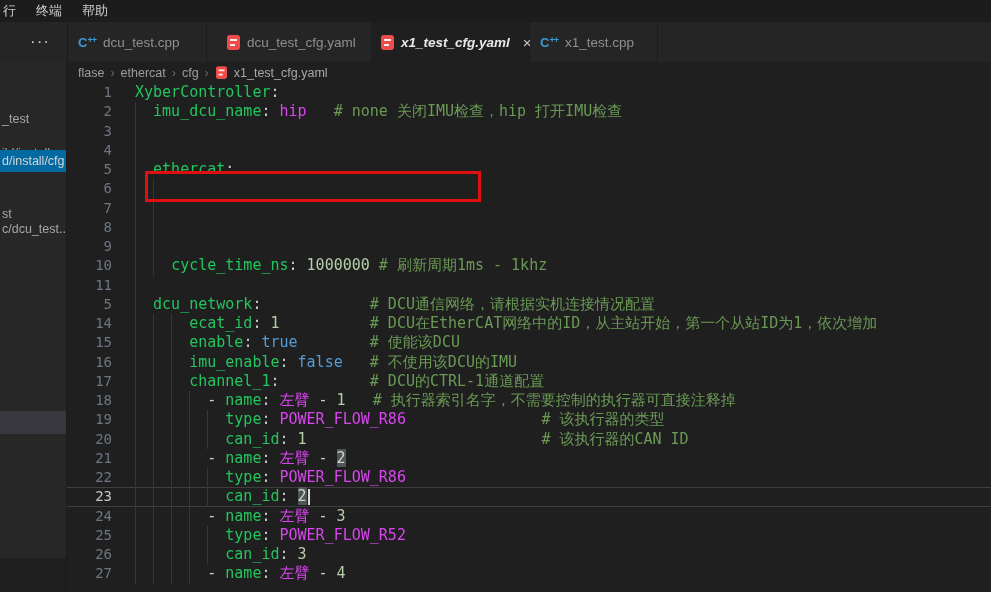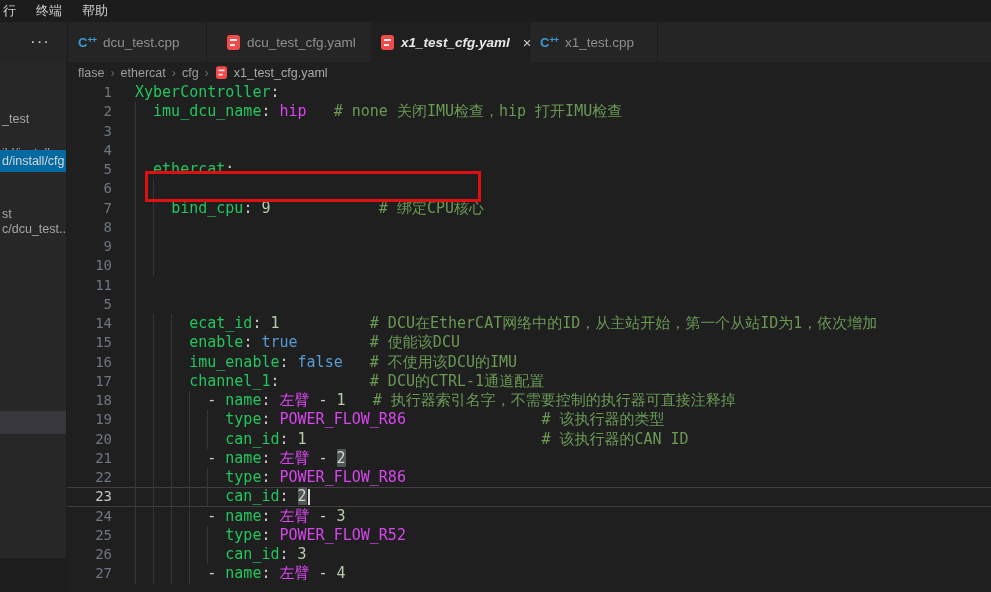--- a/index.html
+++ b/index.html
@@ -116,26 +116,26 @@
 </div>
 
 <div class="editor">
   <div>
       <div class="line"><span class="ln">1</span><span class="code"><span class="t-k">XyberController</span><span class="t-p">:</span></span></div>
       <div class="line"><span class="ln">2</span><i class="guide" style="left: calc(0ch + 68px);"></i><span class="code"><span class="t-p">  </span><span class="t-k">imu_dcu_name</span><span class="t-p">: </span><span class="t-s">hip</span><span class="t-p">   </span><span class="t-c"># none 关闭IMU检查，hip 打开IMU检查</span></span></div>
       <div class="line"><span class="ln">3</span><i class="guide" style="left: calc(0ch + 68px);"></i></div>
       <div class="line"><span class="ln">4</span><i class="guide" style="left: calc(0ch + 68px);"></i><span class="code"></span></div>
       <div class="line"><span class="ln">5</span><i class="guide" style="left: calc(0ch + 68px);"></i><span class="code"><span class="t-p">  </span><span class="t-k">ethercat</span><span class="t-p">:</span></span></div>
       <div class="line"><span class="ln">6</span><i class="guide" style="left: calc(0ch + 68px);"></i><i class="guide" style="left: calc(2ch + 68px);"></i></div>
-      <div class="line"><span class="ln">7</span><i class="guide" style="left: calc(0ch + 68px);"></i><i class="guide" style="left: calc(2ch + 68px);"></i><span class="code"><span class="t-p">    </span><span class="t-k">bind_cpu</span><span class="t-p">: </span><span class="t-n">9</span><span class="t-p">            </span><span class="t-c"># 绑定CPU核心</span></span></div>
+      <div class="line"><span class="ln">7</span><i class="guide" style="left: calc(0ch + 68px);"></i><i class="guide" style="left: calc(2ch + 68px);"></i></div>
       <div class="line"><span class="ln">8</span><i class="guide" style="left: calc(0ch + 68px);"></i><i class="guide" style="left: calc(2ch + 68px);"></i></div>
       <div class="line"><span class="ln">9</span><i class="guide" style="left: calc(0ch + 68px);"></i><i class="guide" style="left: calc(2ch + 68px);"></i></div>
-      <div class="line"><span class="ln">10</span><i class="guide" style="left: calc(0ch + 68px);"></i><i class="guide" style="left: calc(2ch + 68px);"></i></div>
+      <div class="line"><span class="ln">10</span><i class="guide" style="left: calc(0ch + 68px);"></i><i class="guide" style="left: calc(2ch + 68px);"></i><span class="code"><span class="t-p">    </span><span class="t-k">cycle_time_ns</span><span class="t-p">: </span><span class="t-n">1000000</span><span class="t-p"> </span><span class="t-c"># 刷新周期1ms - 1khz</span></span></div>
       <div class="line"><span class="ln">11</span><i class="guide" style="left: calc(0ch + 68px);"></i><span class="code"></span></div>
-      <div class="line"><span class="ln">5</span><i class="guide" style="left: calc(0ch + 68px);"></i></div>
+      <div class="line"><span class="ln">5</span><i class="guide" style="left: calc(0ch + 68px);"></i><span class="code"><span class="t-p">  </span><span class="t-k">dcu_network</span><span class="t-p">:</span><span class="t-p">            </span><span class="t-c"># DCU通信网络，请根据实机连接情况配置</span></span></div>
       <div class="line"><span class="ln">14</span><i class="guide" style="left: calc(0ch + 68px);"></i><i class="guide" style="left: calc(2ch + 68px);"></i><i class="guide" style="left: calc(4ch + 68px);"></i><span class="code"><span class="t-p">      </span><span class="t-k">ecat_id</span><span class="t-p">: </span><span class="t-n">1</span><span class="t-p">          </span><span class="t-c"># DCU在EtherCAT网络中的ID，从主站开始，第一个从站ID为1，依次增加</span></span></div>
       <div class="line"><span class="ln">15</span><i class="guide" style="left: calc(0ch + 68px);"></i><i class="guide" style="left: calc(2ch + 68px);"></i><i class="guide" style="left: calc(4ch + 68px);"></i><span class="code"><span class="t-p">      </span><span class="t-k">enable</span><span class="t-p">: </span><span class="t-b">true</span><span class="t-p">        </span><span class="t-c"># 使能该DCU</span></span></div>
       <div class="line"><span class="ln">16</span><i class="guide" style="left: calc(0ch + 68px);"></i><i class="guide" style="left: calc(2ch + 68px);"></i><i class="guide" style="left: calc(4ch + 68px);"></i><span class="code"><span class="t-p">      </span><span class="t-k">imu_enable</span><span class="t-p">: </span><span class="t-b">false</span><span class="t-p">   </span><span class="t-c"># 不使用该DCU的IMU</span></span></div>
       <div class="line"><span class="ln">17</span><i class="guide" style="left: calc(0ch + 68px);"></i><i class="guide" style="left: calc(2ch + 68px);"></i><i class="guide" style="left: calc(4ch + 68px);"></i><span class="code"><span class="t-p">      </span><span class="t-k">channel_1</span><span class="t-p">:</span><span class="t-p">          </span><span class="t-c"># DCU的CTRL-1通道配置</span></span></div>
       <div class="line"><span class="ln">18</span><i class="guide" style="left: calc(0ch + 68px);"></i><i class="guide" style="left: calc(2ch + 68px);"></i><i class="guide" style="left: calc(4ch + 68px);"></i><i class="guide" style="left: calc(6ch + 68px);"></i><span class="code"><span class="t-p">        - </span><span class="t-k">name</span><span class="t-p">: </span><span class="t-s">左臂</span><span class="t-p"> - </span><span class="t-n">1</span><span class="t-p">   </span><span class="t-c"># 执行器索引名字，不需要控制的执行器可直接注释掉</span></span></div>
       <div class="line"><span class="ln">19</span><i class="guide" style="left: calc(0ch + 68px);"></i><i class="guide" style="left: calc(2ch + 68px);"></i><i class="guide" style="left: calc(4ch + 68px);"></i><i class="guide" style="left: calc(6ch + 68px);"></i><i class="guide" style="left: calc(8ch + 68px);"></i><span class="code"><span class="t-p">          </span><span class="t-k">type</span><span class="t-p">: </span><span class="t-s">POWER_FLOW_R86</span><span class="t-p">               </span><span class="t-c"># 该执行器的类型</span></span></div>
       <div class="line"><span class="ln">20</span><i class="guide" style="left: calc(0ch + 68px);"></i><i class="guide" style="left: calc(2ch + 68px);"></i><i class="guide" style="left: calc(4ch + 68px);"></i><i class="guide" style="left: calc(6ch + 68px);"></i><i class="guide" style="left: calc(8ch + 68px);"></i><span class="code"><span class="t-p">          </span><span class="t-k">can_id</span><span class="t-p">: </span><span class="t-n">1</span><span class="t-p">                          </span><span class="t-c"># 该执行器的CAN ID</span></span></div>
       <div class="line"><span class="ln">21</span><i class="guide" style="left: calc(0ch + 68px);"></i><i class="guide" style="left: calc(2ch + 68px);"></i><i class="guide" style="left: calc(4ch + 68px);"></i><i class="guide" style="left: calc(6ch + 68px);"></i><span class="code"><span class="t-p">        - </span><span class="t-k">name</span><span class="t-p">: </span><span class="t-s">左臂</span><span class="t-p"> - </span><span class="t-hl">2</span></span></div>
       <div class="line"><span class="ln">22</span><i class="guide" style="left: calc(0ch + 68px);"></i><i class="guide" style="left: calc(2ch + 68px);"></i><i class="guide" style="left: calc(4ch + 68px);"></i><i class="guide" style="left: calc(6ch + 68px);"></i><i class="guide" style="left: calc(8ch + 68px);"></i><span class="code"><span class="t-p">          </span><span class="t-k">type</span><span class="t-p">: </span><span class="t-s">POWER_FLOW_R86</span></span></div>
       <div class="line current"><span class="ln">23</span><i class="guide" style="left: calc(0ch + 68px);"></i><i class="guide" style="left: calc(2ch + 68px);"></i><i class="guide" style="left: calc(4ch + 68px);"></i><i class="guide" style="left: calc(6ch + 68px);"></i><i class="guide" style="left: calc(8ch + 68px);"></i><span class="code"><span class="t-p">          </span><span class="t-k">can_id</span><span class="t-p">: </span><span class="t-hl">2</span><span class="cursor"></span></span></div>

